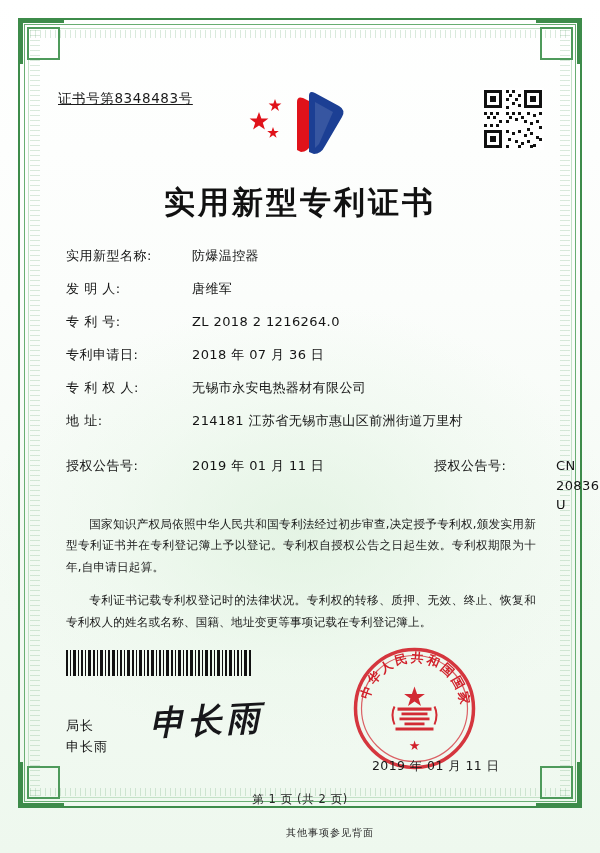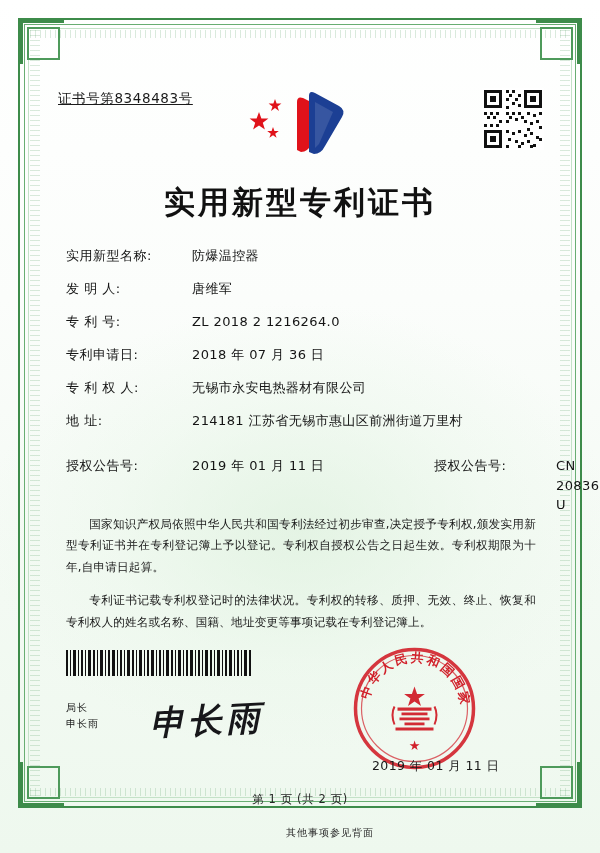--- a/index.html
+++ b/index.html
@@ -211,22 +211,22 @@
     left: 66px;
     top: 650px;
     width: 188px;
     height: 26px;
   }
 
   
   .sig-block {
     position: absolute;
     left: 66px;
-    top: 700px;
-    font-size: 10px;
+    top: 716px;
+    font-size: 13px;
     line-height: 1.6;
     letter-spacing: 1px;
     color: #141414;
   }
   .handwritten {
     position: absolute;
     left: 150px;
     top: 698px;
     font-family: "DejaVu Serif", "Liberation Serif", serif;
     font-size: 34px;

